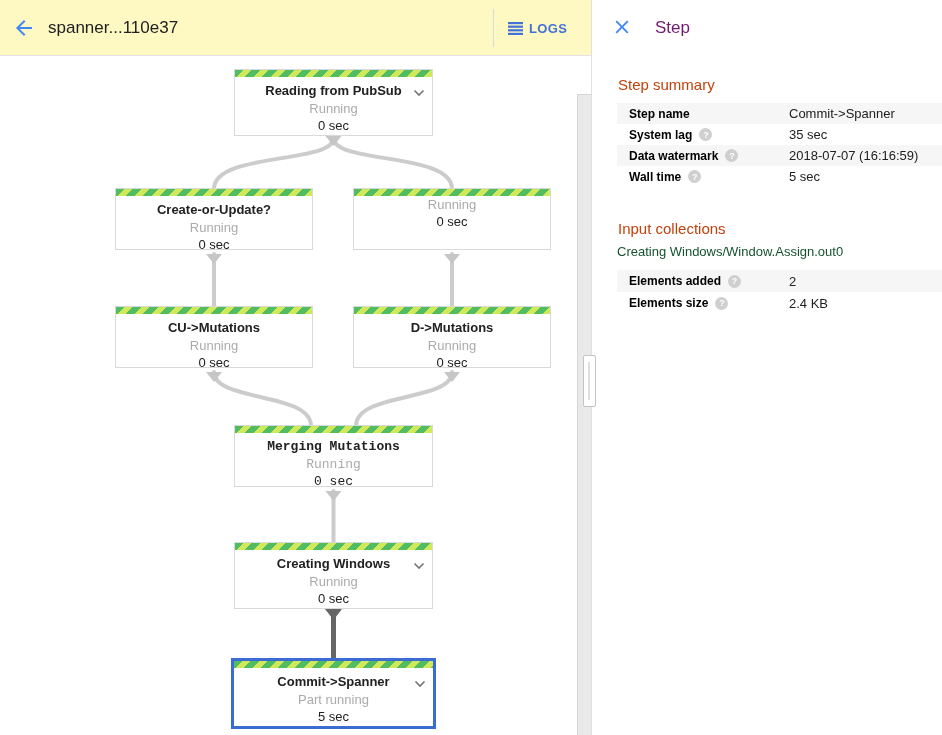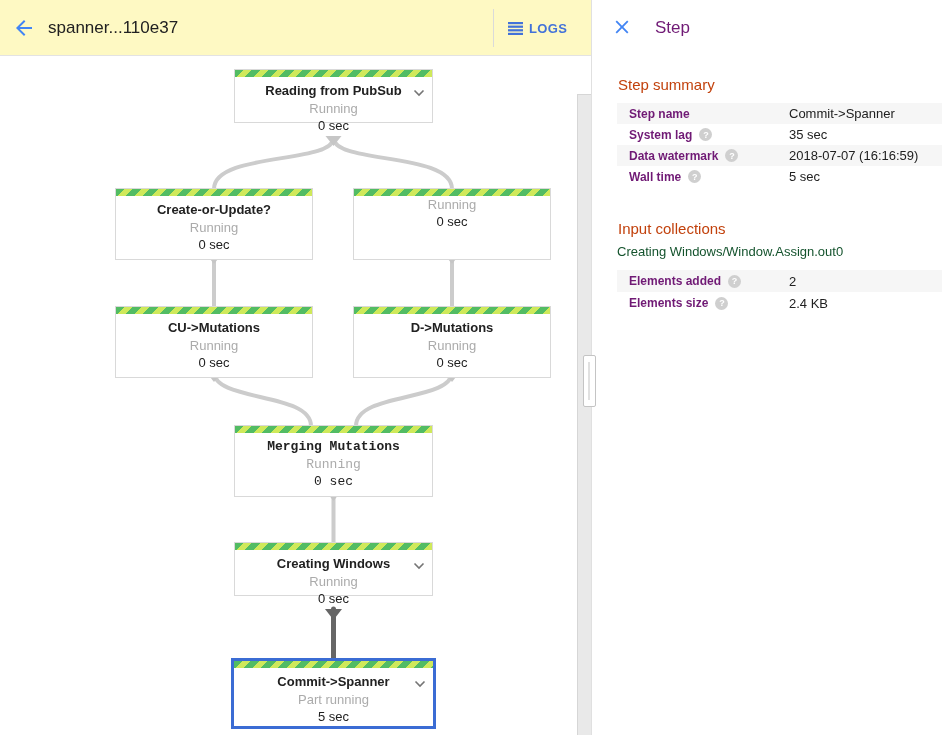--- a/index.html
+++ b/index.html
@@ -28,24 +28,24 @@
 
   
   .graph-area { position:absolute; left:0; top:56px; width:591px; height:679px; background:#fff; }
   .edges-svg { position:absolute; left:0; top:0; pointer-events:none; }
   .edge { stroke:#cccccc; stroke-width:4; fill:none; stroke-linecap:round; }
   .edge.dark { stroke:#666666; stroke-width:5; }
   .tri { fill:#c6c6c6; }
   .tri.dark { fill:#666666; }
 
   .node {
-    position:absolute; width:199px; height:54px; background:#fff;
+    position:absolute; width:199px; height:67px; background:#fff;
     border:1px solid #d9d9d9; text-align:center; cursor:pointer;
   }
-  .node.h65 { height:72px; width:198px; }
+  .node.h65 { height:62px; width:198px; }
   .node .stripe {
     height:7px; width:100%;
     background:repeating-linear-gradient(135deg, #52bc63 0 6px, #cfe95a 6px 12px);
   }
   .node .ntitle { font-size:13px; font-weight:bold; color:#212121; margin-top:5px; line-height:18px; white-space:nowrap; }
   .node .nstatus { font-size:13px; color:#ababab; line-height:17px; }
   .node .ntime { font-size:13px; color:#212121; line-height:17px; }
   .node .chev { position:absolute; right:7px; top:13px; }
   .node.selected {
     width:205px; height:71px; border:3px solid #3b6cd4;
@@ -76,21 +76,21 @@
   #step-summary-heading { top:76px; }
   #input-heading { top:220px; }
   .collection-name { position:absolute; left:25px; top:244px; font-size:13px; color:#14532d; }
 
   .ptable { position:absolute; left:25px; right:0; }
   #summary-table { top:103px; }
   #input-table { top:270px; }
   .prow { position:relative; display:flex; align-items:center; height:21px; background:#fff; }
   #input-table .prow { height:22px; }
   .prow.odd { background:#f6f6f6; }
-  .plabel { font-size:12px; font-weight:bold; color:#701a75; padding-left:12px; white-space:nowrap; }
+  .plabel { font-size:12px; font-weight:bold; color:#000000; padding-left:12px; white-space:nowrap; }
   .phelp {
     display:inline-flex; align-items:center; justify-content:center;
     width:13px; height:13px; margin-left:7px; border-radius:50%;
     background:#cfcfcf; color:#fff; font-size:9px; font-weight:bold; cursor:pointer; flex:none;
   }
   .pvalue { position:absolute; left:172px; font-size:13px; color:#212121; white-space:nowrap; }
 </style>
 </head>
 <body>
 

